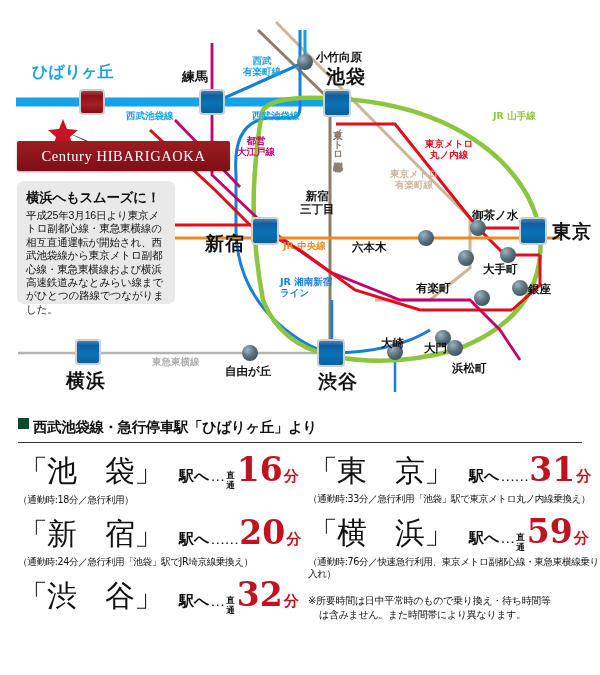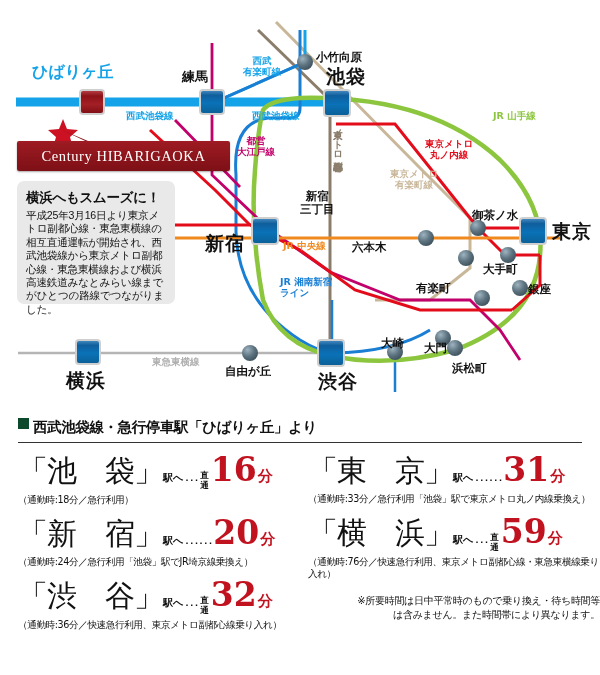--- a/index.html
+++ b/index.html
@@ -61,31 +61,31 @@
   #acc-head-t{font-size:14.5px;font-weight:bold;color:#111;letter-spacing:-.4px;
     font-family:"DejaVu Sans","Liberation Sans",sans-serif;}
   #acc-rule{height:1px;background:#333;margin:5px 18px 0 18px;}
   #acc-cols{display:flex;margin-top:8px;}
   .acc-col{width:300px;box-sizing:border-box;}
   .acc-col.left{padding-left:18px;}
   .acc-col.right{padding-left:8px;}
   .acc-item{margin-bottom:8px;}
   .acc-line{display:flex;align-items:baseline;white-space:nowrap;}
   .st-q{font-size:30px;font-family:"DejaVu Sans","Liberation Sans",sans-serif;color:#111;letter-spacing:-1px;}
-  .eki{font-size:10px;font-weight:bold;color:#111;margin-left:0;}
+  .eki{font-size:15px;font-weight:bold;color:#111;margin-left:16px;}
   .dots{font-size:15px;color:#111;letter-spacing:-1px;margin:0 1px;}
   .choku{display:inline-block;font-size:8.5px;line-height:9.5px;font-weight:bold;color:#111;
     text-align:center;margin:0 2px 0 1px;position:relative;top:-3px;}
   .mins{font-size:33px;font-weight:bold;color:#c1121f;
     font-family:"DejaVu Serif","Liberation Serif",serif;line-height:30px;}
   .fun{font-size:15px;font-weight:bold;color:#c1121f;margin-left:1px;}
   .acc-note{font-size:9.6px;color:#111;margin-top:1px;letter-spacing:-.4px;line-height:12px;
     font-family:"DejaVu Sans","Liberation Sans",sans-serif;}
   #footnote{font-size:10px;line-height:14px;color:#111;margin-top:14px;letter-spacing:-.3px;
-    font-family:"DejaVu Sans","Liberation Sans",sans-serif;text-align:right;}
+    font-family:"DejaVu Sans","Liberation Sans",sans-serif;}
   #footnote .ind{display:block;padding-left:11px;}
 </style>
 </head>
 <body>
 
 <div id="map-area">
 
   <svg id="map-svg" width="600" height="412">
     <defs>
       <radialGradient id="dotg" cx="35%" cy="30%" r="75%">
@@ -289,21 +289,20 @@
           <span class="st-q">「渋　谷」</span>
           <span class="eki">駅へ</span>
           <span class="dots">…</span>
           <span class="choku">
             <span>直</span><br>
             <span>通</span>
           </span>
           <span class="mins">32</span>
           <span class="fun">分</span>
         </div>
-        <div class="acc-note">（通勤時:36分／快速急行利用、東京メトロ副都心線乗り入れ）</div>
       </div>
     </div>
 
     <div class="acc-col right">
 
       <div class="acc-item">
         <div class="acc-line">
           <span class="st-q">「東　京」</span>
           <span class="eki">駅へ</span>
           <span class="dots">……</span>

